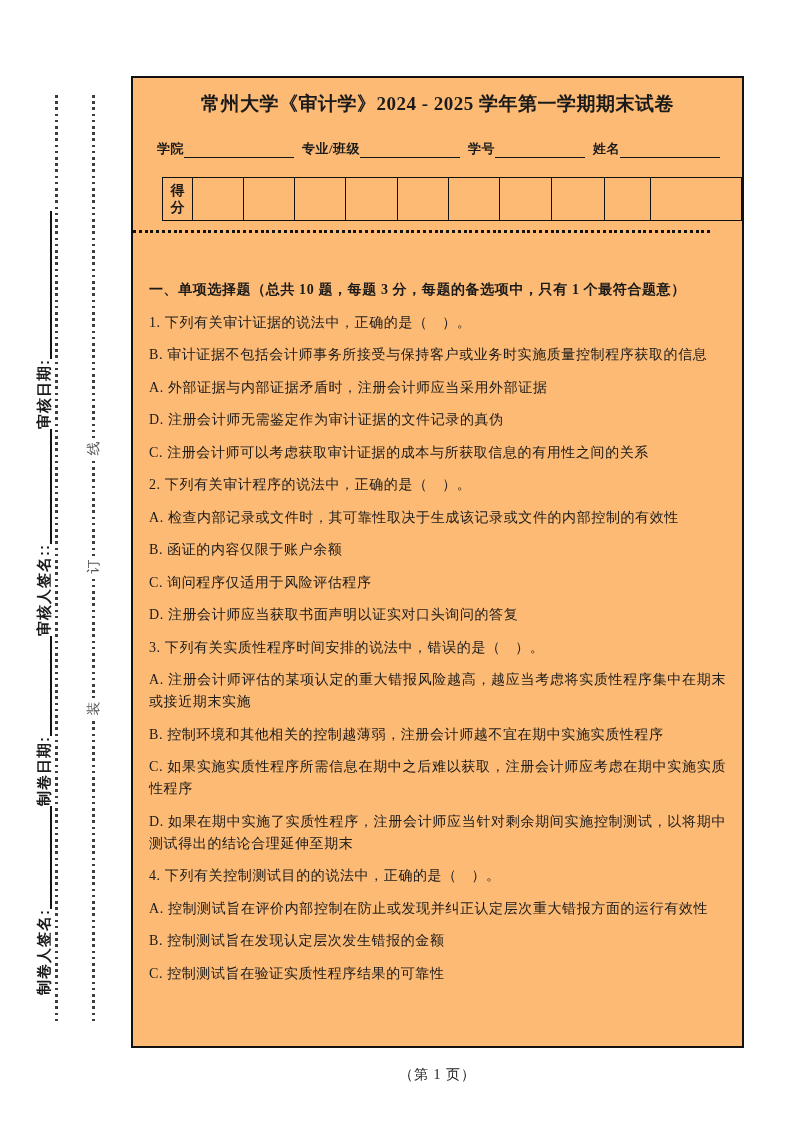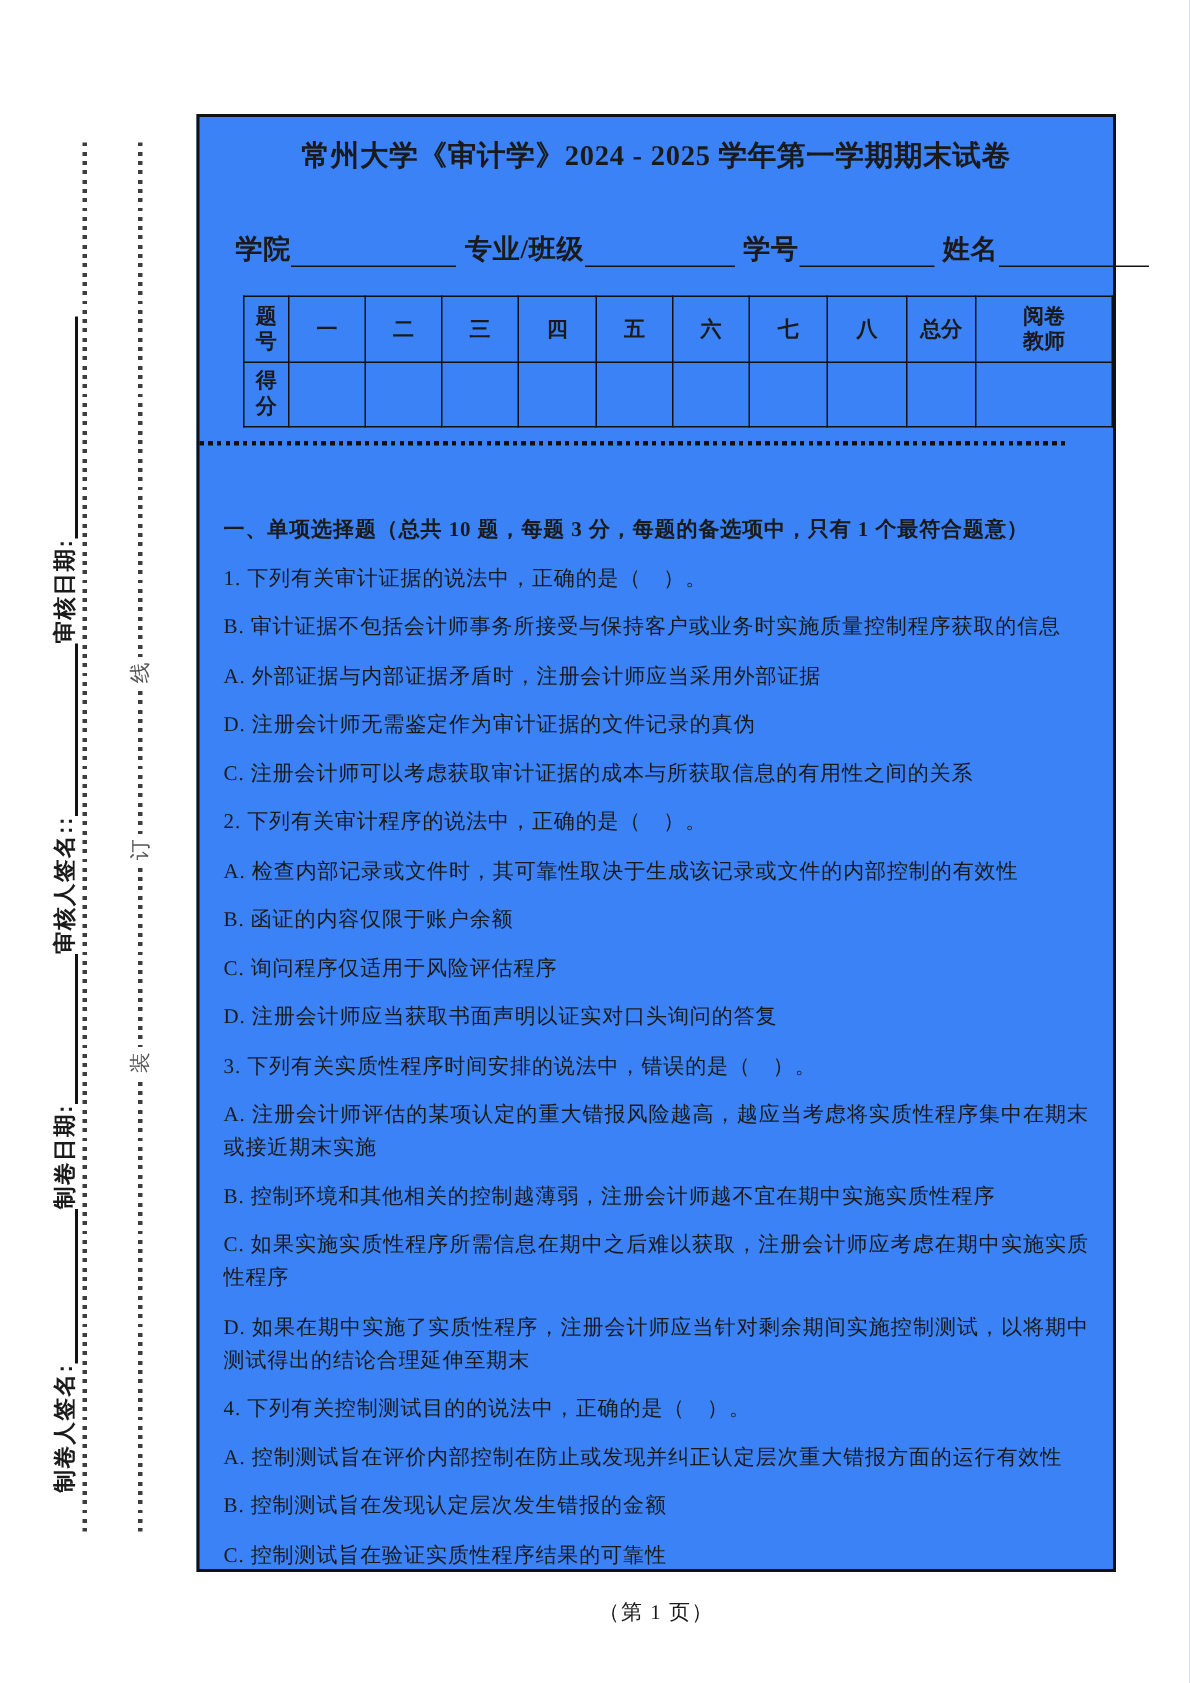--- a/index.html
+++ b/index.html
@@ -63,37 +63,37 @@
   .bc-zhuang { top: 698px; }
   .bc-ding   { top: 556px; }
   .bc-xian   { top: 438px; }
 
   
   .frame {
     position: absolute;
     left: 131px; top: 76px;
     width: 613px; height: 972px;
     border: 2px solid #111111;
-    background: #3b82f6;
+    background: #fdba74;
     padding: 0 16px;
   }
 
   .paper-title {
     margin-top: 13px;
     text-align: center;
     font-size: 19px;
     font-weight: bold;
     letter-spacing: 0.5px;
   }
 
   .fields-row {
-    margin-top: 37px;
+    margin-top: 23px;
     display: flex;
     align-items: flex-end;
-    font-size: 18px;
+    font-size: 13px;
     font-weight: bold;
     padding: 0 6px 0 8px;
   }
   .field-label { white-space: nowrap; letter-spacing: 0.5px; }
   .field-blank {
     display: inline-block;
     border-bottom: 1.5px solid #141414;
     height: 15px;
     flex: 0 0 auto;
   }
@@ -197,33 +197,20 @@
         <col style="width:51px">
         <col style="width:52px">
       <col style="width:51px">
         <col style="width:51px">
         <col style="width:52px">
         <col style="width:53px">
       <col style="width:46px">
         <col style="width:91px">
     </colgroup>
     <tbody>
-        <tr class="hdr">
-      <td class="two-line"><span style="display:inline-block;width:14px;">题号</span></td>
-      <td class="num">一</td>
-      <td class="num">二</td>
-      <td class="num">三</td>
-      <td class="num">四</td>
-      <td class="num">五</td>
-      <td class="num">六</td>
-      <td class="num">七</td>
-      <td class="num">八</td>
-      <td>总分</td>
-      <td class="two-line"><span style="display:inline-block;width:32px;">阅卷教师</span></td>
-    </tr>
     <tr class="score-row">
       <td class="two-line"><span style="display:inline-block;width:14px;">得分</span></td>
       <td></td>
       <td></td>
       <td></td>
       <td></td>
       <td></td>
       <td></td>
       <td></td>
       <td></td>

